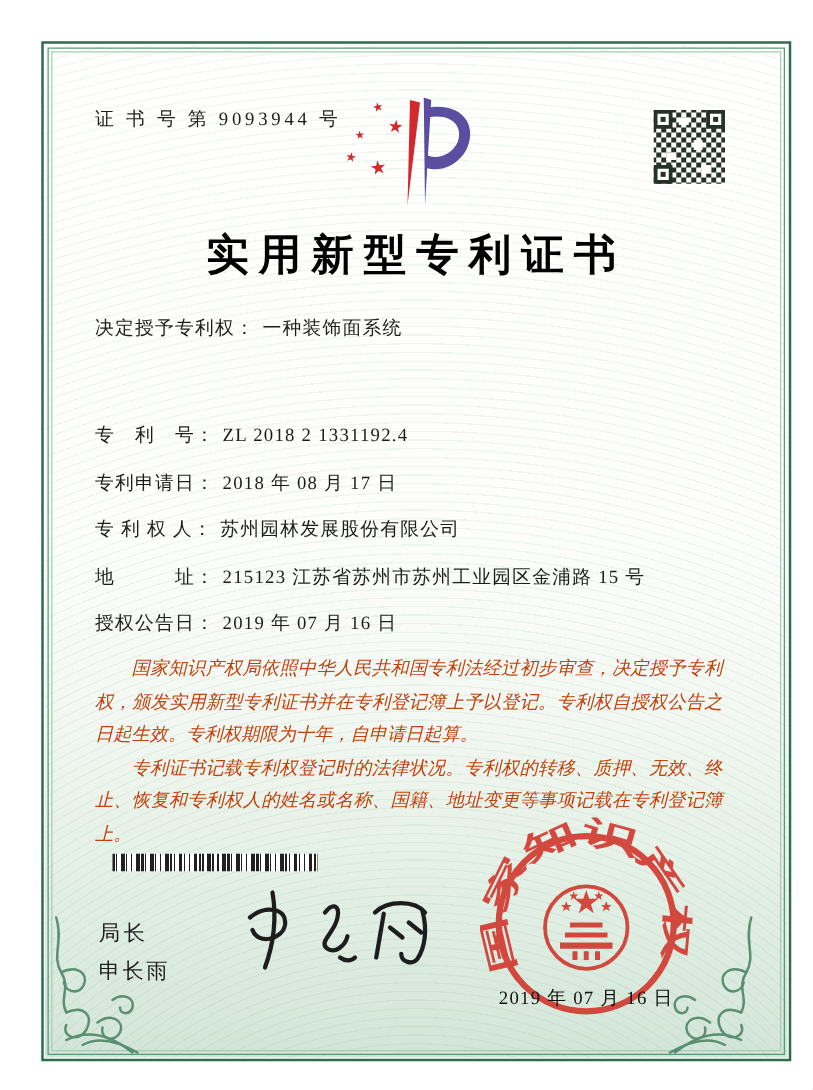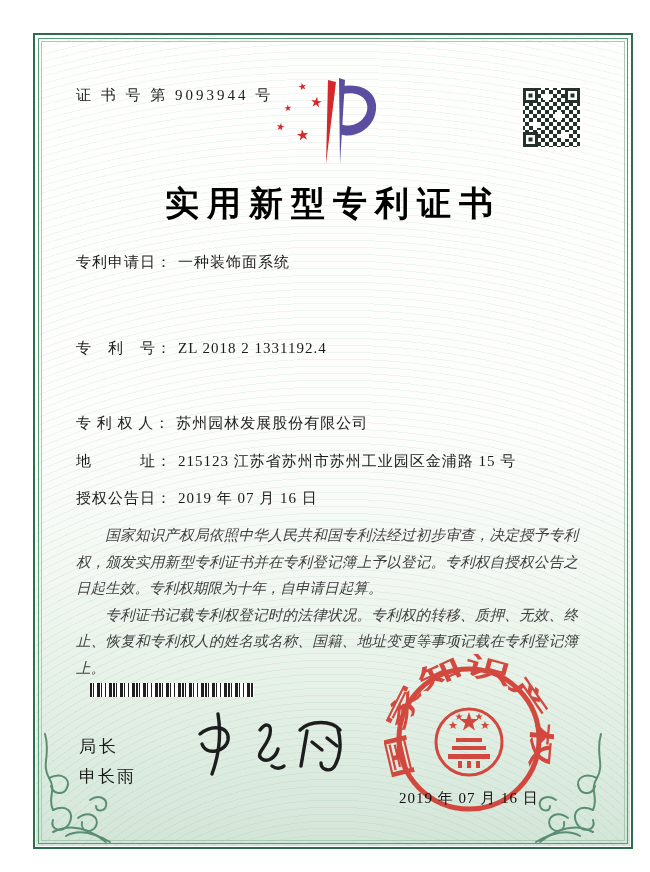--- a/index.html
+++ b/index.html
@@ -23,21 +23,21 @@
   .cert-no{position:absolute;left:76px;top:86px;font-size:15px;letter-spacing:3px;}
   .logo{position:absolute;left:276px;top:76px;width:110px;height:92px;}
   .logo .star{position:absolute;color:#d5282d;line-height:1;}
   .qr{position:absolute;left:521px;top:86px;width:61px;height:63px;}
   .title{position:absolute;left:0;right:8px;top:181px;text-align:center;
     font-size:34px;font-weight:700;letter-spacing:8px;color:#000000;}
   .frow{position:absolute;left:76px;font-size:15px;white-space:nowrap;letter-spacing:1px;}
   .flabel{margin-right:6px;}
   .frow2{position:absolute;font-size:15px;white-space:nowrap;letter-spacing:1px;}
   .body-text{position:absolute;left:76px;top:522px;width:502px;
-    font-size:14.6px;line-height:1.82;font-style:italic;color:#404040;text-align:justify;}
+    font-size:14.6px;line-height:1.82;font-style:italic;color:#c2410c;text-align:justify;}
   .body-text p{margin:0;text-indent:2em;}
   .barcode{position:absolute;left:90px;top:683px;width:164px;height:14px;
     background:repeating-linear-gradient(90deg,
       #202020 0 2px,#fff 2px 3px,#202020 3px 4px,#fff 4px 7px,
       #202020 7px 10px,#fff 10px 11px,#202020 11px 12px,#fff 12px 15px,
       #202020 15px 16px,#fff 16px 19px,#202020 19px 22px,#fff 22px 23px);}
   .sig-title{position:absolute;left:79px;top:735px;font-size:17px;letter-spacing:3px;}
   .sig-name{position:absolute;left:79px;top:765px;font-size:17px;letter-spacing:2px;}
   .signature-svg{position:absolute;left:188px;top:700px;}
   .seal{position:absolute;left:384px;top:654px;width:170px;height:170px;opacity:.92;}
@@ -115,24 +115,27 @@
         <rect x="49.5" y="7.5" width="4" height="4" fill="#25322a"></rect>
       <rect x="2" y="46" width="15" height="15" fill="#25322a"></rect>
         <rect x="5" y="49" width="9" height="9" fill="#fff"></rect>
         <rect x="7.5" y="51.5" width="4" height="4" fill="#25322a"></rect>
     </g>
   </svg>
 
   <div class="title">实用新型专利证书</div>
 
   <div class="frow" style="top:253px;">
-    <span class="flabel">专利申请日：</span><span class="fvalue">一种装饰面系统</span>
+    <span class="flabel">决定授予专利权：</span><span class="fvalue">一种装饰面系统</span>
   </div>
   <div class="frow" style="top:339px;">
     <span class="flabel">专　利　号：</span><span class="fvalue">ZL 2018 2 1331192.4</span>
+  </div>
+  <div class="frow" style="top:377px;">
+    <span class="flabel">专利申请日：</span><span class="fvalue">2018 年 08 月 17 日</span>
   </div>
   <div class="frow" style="top:414px;">
     <span class="flabel">专 利 权 人：</span><span class="fvalue">苏州园林发展股份有限公司</span>
   </div>
   <div class="frow" style="top:452px;text-align:right;">
     <span class="flabel">地　　　址：</span><span class="fvalue">215123 江苏省苏州市苏州工业园区金浦路 15 号</span>
   </div>
   <div class="frow" style="top:489px;">
     <span class="flabel">授权公告日：</span><span class="fvalue">2019 年 07 月 16 日</span>
   </div>

